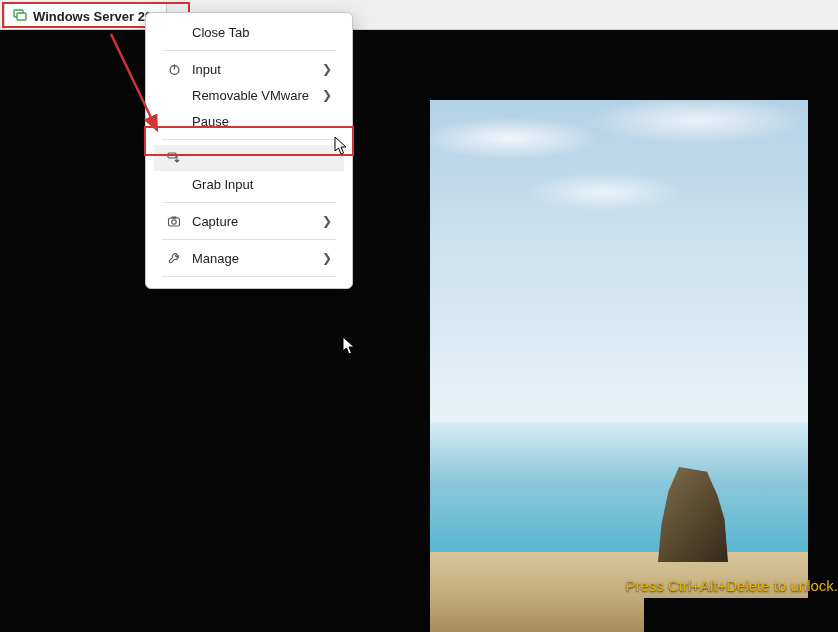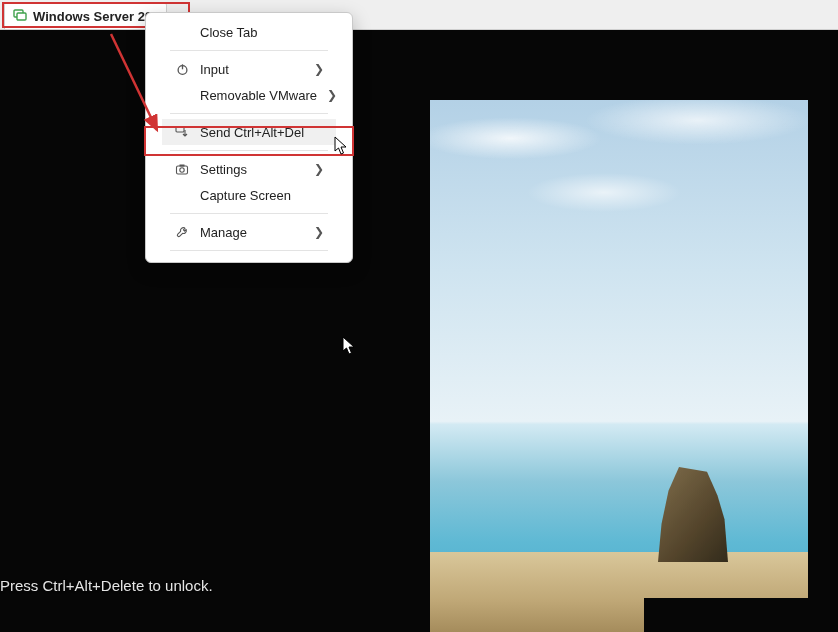--- a/index.html
+++ b/index.html
@@ -87,30 +87,30 @@
   .cave-right::after{
     content:"";position:absolute;bottom:0;right:0;height:34px;left:60%;
     background:#060606;
   }
   .cave-edge{
     position:absolute;top:0;bottom:0;right:0;width:30px;background:#060606;
   }
 
   .unlock-text{
     position:absolute;left:0;right:0;bottom:38px;
-    text-align:left;color:#e5e5e5;font-size:15px;
+    text-align:right;color:#eab308;font-size:15px;
     text-shadow:0 1px 2px rgba(0,0,0,.8);
   }
 
   
   .menu{
     position:absolute;left:145px;top:12px;width:208px;
     background:#fff;border:1px solid #c9c9c9;border-radius:6px;
     box-shadow:0 6px 18px rgba(0,0,0,.25);
-    padding:6px 16px;
+    padding:6px 8px;
     color:#222;
     z-index:10;
   }
   .menu .item{
     display:flex;align-items:center;gap:10px;
     height:26px;padding:0 12px 0 12px;position:relative;
   }
   .menu .item .ico{width:16px;display:flex;align-items:center;justify-content:center;color:#555;flex:0 0 16px;}
   .menu .item .label{flex:1;white-space:nowrap;}
   .menu .item .chev{color:#555;font-size:12px;}
@@ -180,45 +180,48 @@
         </svg>
     </span>
     <span class="label">Input</span>
     <span class="chev">❯</span>
   </div>
   <div class="item">
     <span class="ico"></span>
     <span class="label">Removable VMware</span>
     <span class="chev">❯</span>
   </div>
+  <div class="item">
+    <span class="ico"></span>
+    <span class="label">Pause</span>
+  </div>
   <div class="sep"></div>
   <div class="item hover" 데이터="">
     <span class="ico">
       <svg width="14" height="13" viewBox="0 0 14 13">
           <rect x="1" y="1" width="8" height="5" rx="1" fill="none" stroke="#555" stroke-width="1.1"></rect>
           <path d="M10 4 L10 10 M10 10 L8 8 M10 10 L12 8" fill="none" stroke="#555" stroke-width="1.1"></path>
         </svg>
     </span>
-    <span class="label">Send Ctrl+Alt+Del</span>
+  </div>
+  <div class="item">
+    <span class="ico"></span>
+    <span class="label">Grab Input</span>
   </div>
   <div class="sep"></div>
   <div class="item">
     <span class="ico">
       <svg width="14" height="13" viewBox="0 0 14 13">
           <rect x="1.5" y="3" width="11" height="8" rx="1.5" fill="none" stroke="#555" stroke-width="1.1"></rect>
           <circle cx="7" cy="7" r="2.2" fill="none" stroke="#555" stroke-width="1.1"></circle>
           <rect x="4.5" y="1.5" width="5" height="2" fill="#555"></rect>
         </svg>
     </span>
-    <span class="label">Settings</span>
-    <span class="chev">❯</span>
-  </div>
-  <div class="item">
-    <span class="ico"></span>
-    <span class="label">Capture Screen</span>
+    <span class="label">Capture</span>
+    <span class="chev">❯</span>
   </div>
   <div class="sep"></div>
   <div class="item">
     <span class="ico">
       <svg width="13" height="13" viewBox="0 0 13 13">
           <path d="M8.5 1.8a3 3 0 0 0-3.9 3.6L1.8 8.2a1.4 1.4 0 0 0 2 2l2.8-2.8A3 3 0 0 0 10.2 3.5L8.6 5.1 7.4 3.9 9 2.3z" fill="none" stroke="#555" stroke-width="1.1" stroke-linejoin="round"></path>
         </svg>
     </span>
     <span class="label">Manage</span>
     <span class="chev">❯</span>

